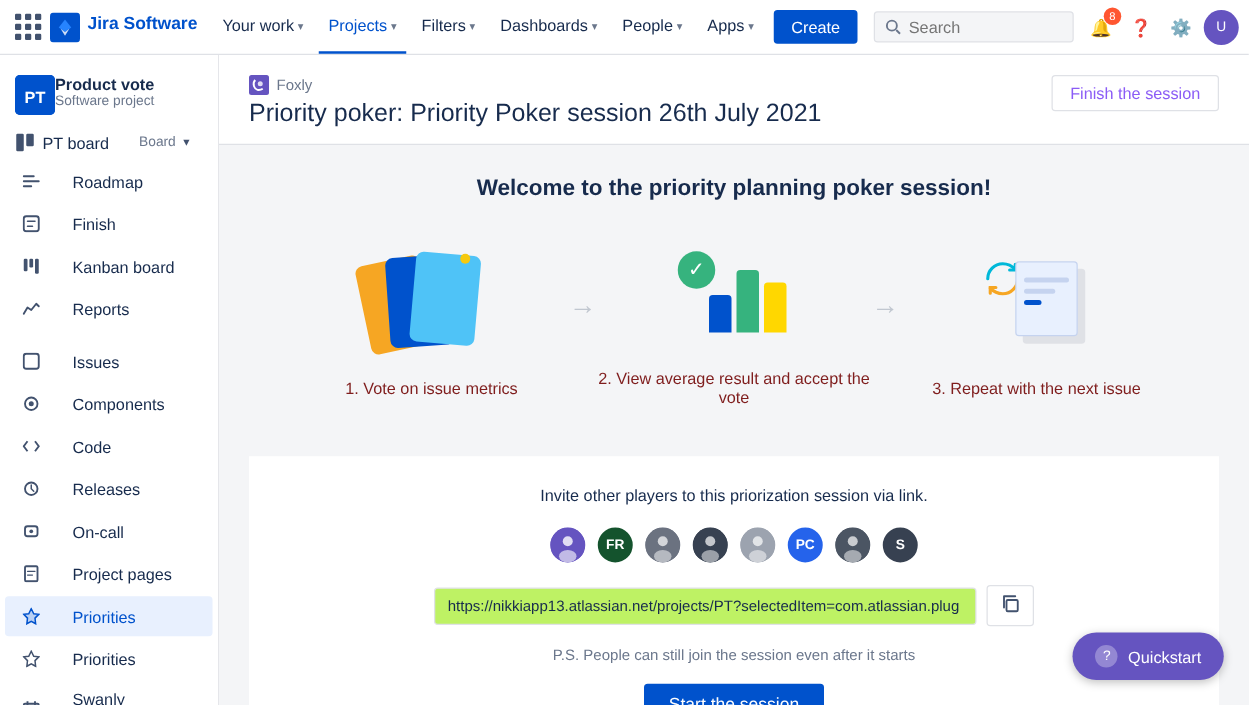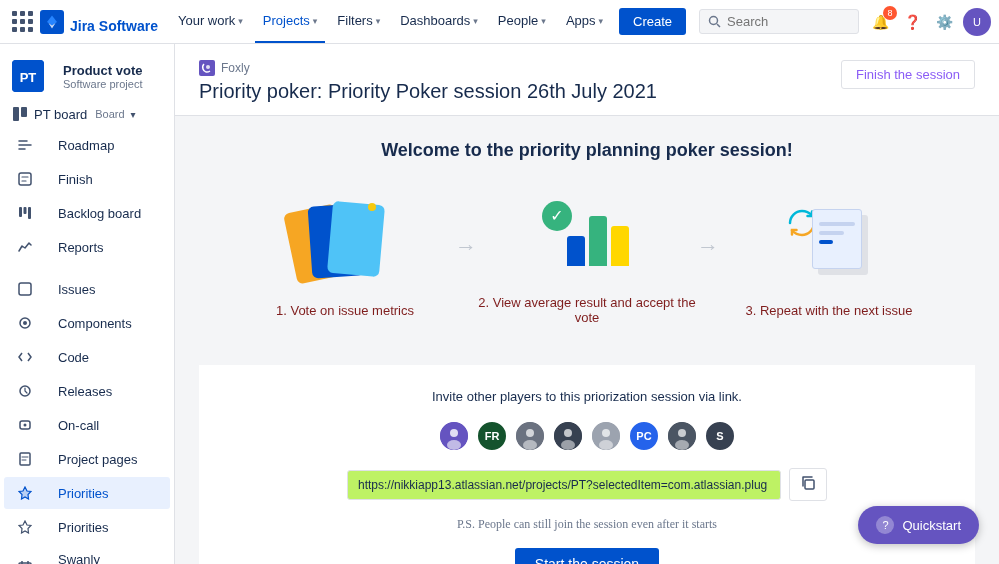--- a/index.html
+++ b/index.html
@@ -11,21 +11,21 @@
       background: #fff;
       border-bottom: 1px solid #dfe1e6;
       display: flex;
       align-items: center;
       padding: 0 8px;
       gap: 4px;
       position: fixed;
       top: 0; left: 0; right: 0;
       z-index: 100;
     }
-    .topnav-logo { display: flex; align-items: flex-end; gap: 6px; margin-right: 8px; cursor: pointer; }
+    .topnav-logo { display: flex; align-items: flex-start; gap: 6px; margin-right: 8px; cursor: pointer; }
     .topnav-logo-icon { width: 24px; height: 24px; }
     .topnav-logo-text { color: #0052cc; font-weight: 600; font-size: 14px; }
     .topnav-grid { display: grid; place-items: center; width: 28px; height: 28px; cursor: pointer; }
     .grid-dots { display: grid; grid-template-columns: repeat(3,5px); gap: 3px; }
     .grid-dot { width: 5px; height: 5px; background: #42526e; border-radius: 1px; }
     .nav-item {
       display: flex; align-items: center; gap: 3px;
       padding: 0 8px; height: 43px;
       font-size: 13px; color: #172b4d;
       cursor: pointer; white-space: nowrap;
@@ -55,21 +55,21 @@
     .main-layout { display: flex; margin-top: 44px; height: calc(564px - 44px); }
 
     
     .sidebar {
       width: 175px; min-width: 175px;
       background: #fff; border-right: 1px solid #dfe1e6;
       overflow-y: auto; padding: 8px 0;
       display: flex; flex-direction: column;
     }
     .project-header {
-      display: flex; align-items: center; padding: 8px 12px; gap: 19px;
+      display: flex; align-items: flex-start; padding: 8px 12px; gap: 0;
       cursor: pointer;
     }
     .project-avatar { width: 32px; height: 32px; background: #0052cc; border-radius: 4px; display: grid; place-items: center; color: #fff; font-weight: 700; font-size: 13px; }
     .project-info { flex: 1; }
     .project-name { font-size: 13px; font-weight: 600; color: #172b4d; }
     .project-type { font-size: 11px; color: #6b778c; }
     .board-label { display: flex; align-items: center; gap: 6px; font-size: 13px; font-weight: 500; color: #172b4d; cursor: pointer; padding: 6px 12px; }
     .board-chevron { color: #42526e; font-size: 10px; }
     .sidebar-item {
       display: flex; align-items: center; gap: 24px;
@@ -141,21 +141,21 @@
     .link-row { display: flex; align-items: center; gap: 8px; width: 480px; }
     .link-field {
       flex: 1; padding: 7px 10px; border: 1px solid #dfe1e6;
       border-radius: 3px; font-size: 12px; color: #172b4d;
       background: #bef264; overflow: hidden; text-overflow: ellipsis; white-space: nowrap;
     }
     .copy-btn {
       padding: 6px 10px; background: #fff; border: 1px solid #dfe1e6;
       border-radius: 3px; cursor: pointer; font-size: 14px; color: #42526e;
     }
-    .ps-text { font-size: 12px; color: #6b778c; font-family: Liberation Serif, serif; }
+    .ps-text { font-size: 12px; color: #6b778c; }
     .start-btn {
       background: #0052cc; color: #fff; border: none;
       padding: 8px 20px; border-radius: 3px; font-size: 14px; font-weight: 500;
       cursor: pointer;
     }
 
     
     .quickstart-btn {
       position: fixed; bottom: 20px; right: 20px;
       background: #6554c0; color: #fff; border: none;
@@ -249,21 +249,21 @@
         <div class="project-type">Software project</div>
       </div>
     </div>
 
     <div class="board-label">
       <svg width="16" height="16" viewBox="0 0 16 16">
           <rect x="1" y="1" width="6" height="14" rx="1" fill="#42526e"></rect>
           <rect x="9" y="1" width="6" height="10" rx="1" fill="#42526e"></rect>
         </svg>
       <span>PT board</span>
-      <span style="color:#6b778c;font-size:11px;margin-left:2px">Board</span>
+      <span style="color:#6b778c;font-size:11px;margin-left:18px">Board</span>
       <span class="board-chevron">▾</span>
     </div>
 
     <div class="sidebar-item">
       <span class="sidebar-icon">
         <svg width="14" height="14" viewBox="0 0 14 14" fill="none">
             <path d="M1 3h8M1 7h12M1 11h6" stroke="#42526e" stroke-width="1.5" stroke-linecap="round"></path>
           </svg>
       </span>
       <span>Roadmap</span>
@@ -278,21 +278,21 @@
       <span>Finish</span>
     </div>
     <div class="sidebar-item">
       <span class="sidebar-icon">
         <svg width="14" height="14" viewBox="0 0 14 14" fill="none">
             <rect x="1" y="1" width="3" height="10" rx="1" fill="#42526e"></rect>
             <rect x="5.5" y="1" width="3" height="7" rx="1" fill="#42526e"></rect>
             <rect x="10" y="1" width="3" height="12" rx="1" fill="#42526e"></rect>
           </svg>
       </span>
-      <span>Backlog board</span>
+      <span>Kanban board</span>
     </div>
     <div class="sidebar-item">
       <span class="sidebar-icon">
         <svg width="14" height="14" viewBox="0 0 14 14" fill="none">
             <polyline points="1,11 4,6 7,8 11,3 13,5" stroke="#42526e" stroke-width="1.5" fill="none" stroke-linecap="round" stroke-linejoin="round"></polyline>
           </svg>
       </span>
       <span>Reports</span>
     </div>
 

